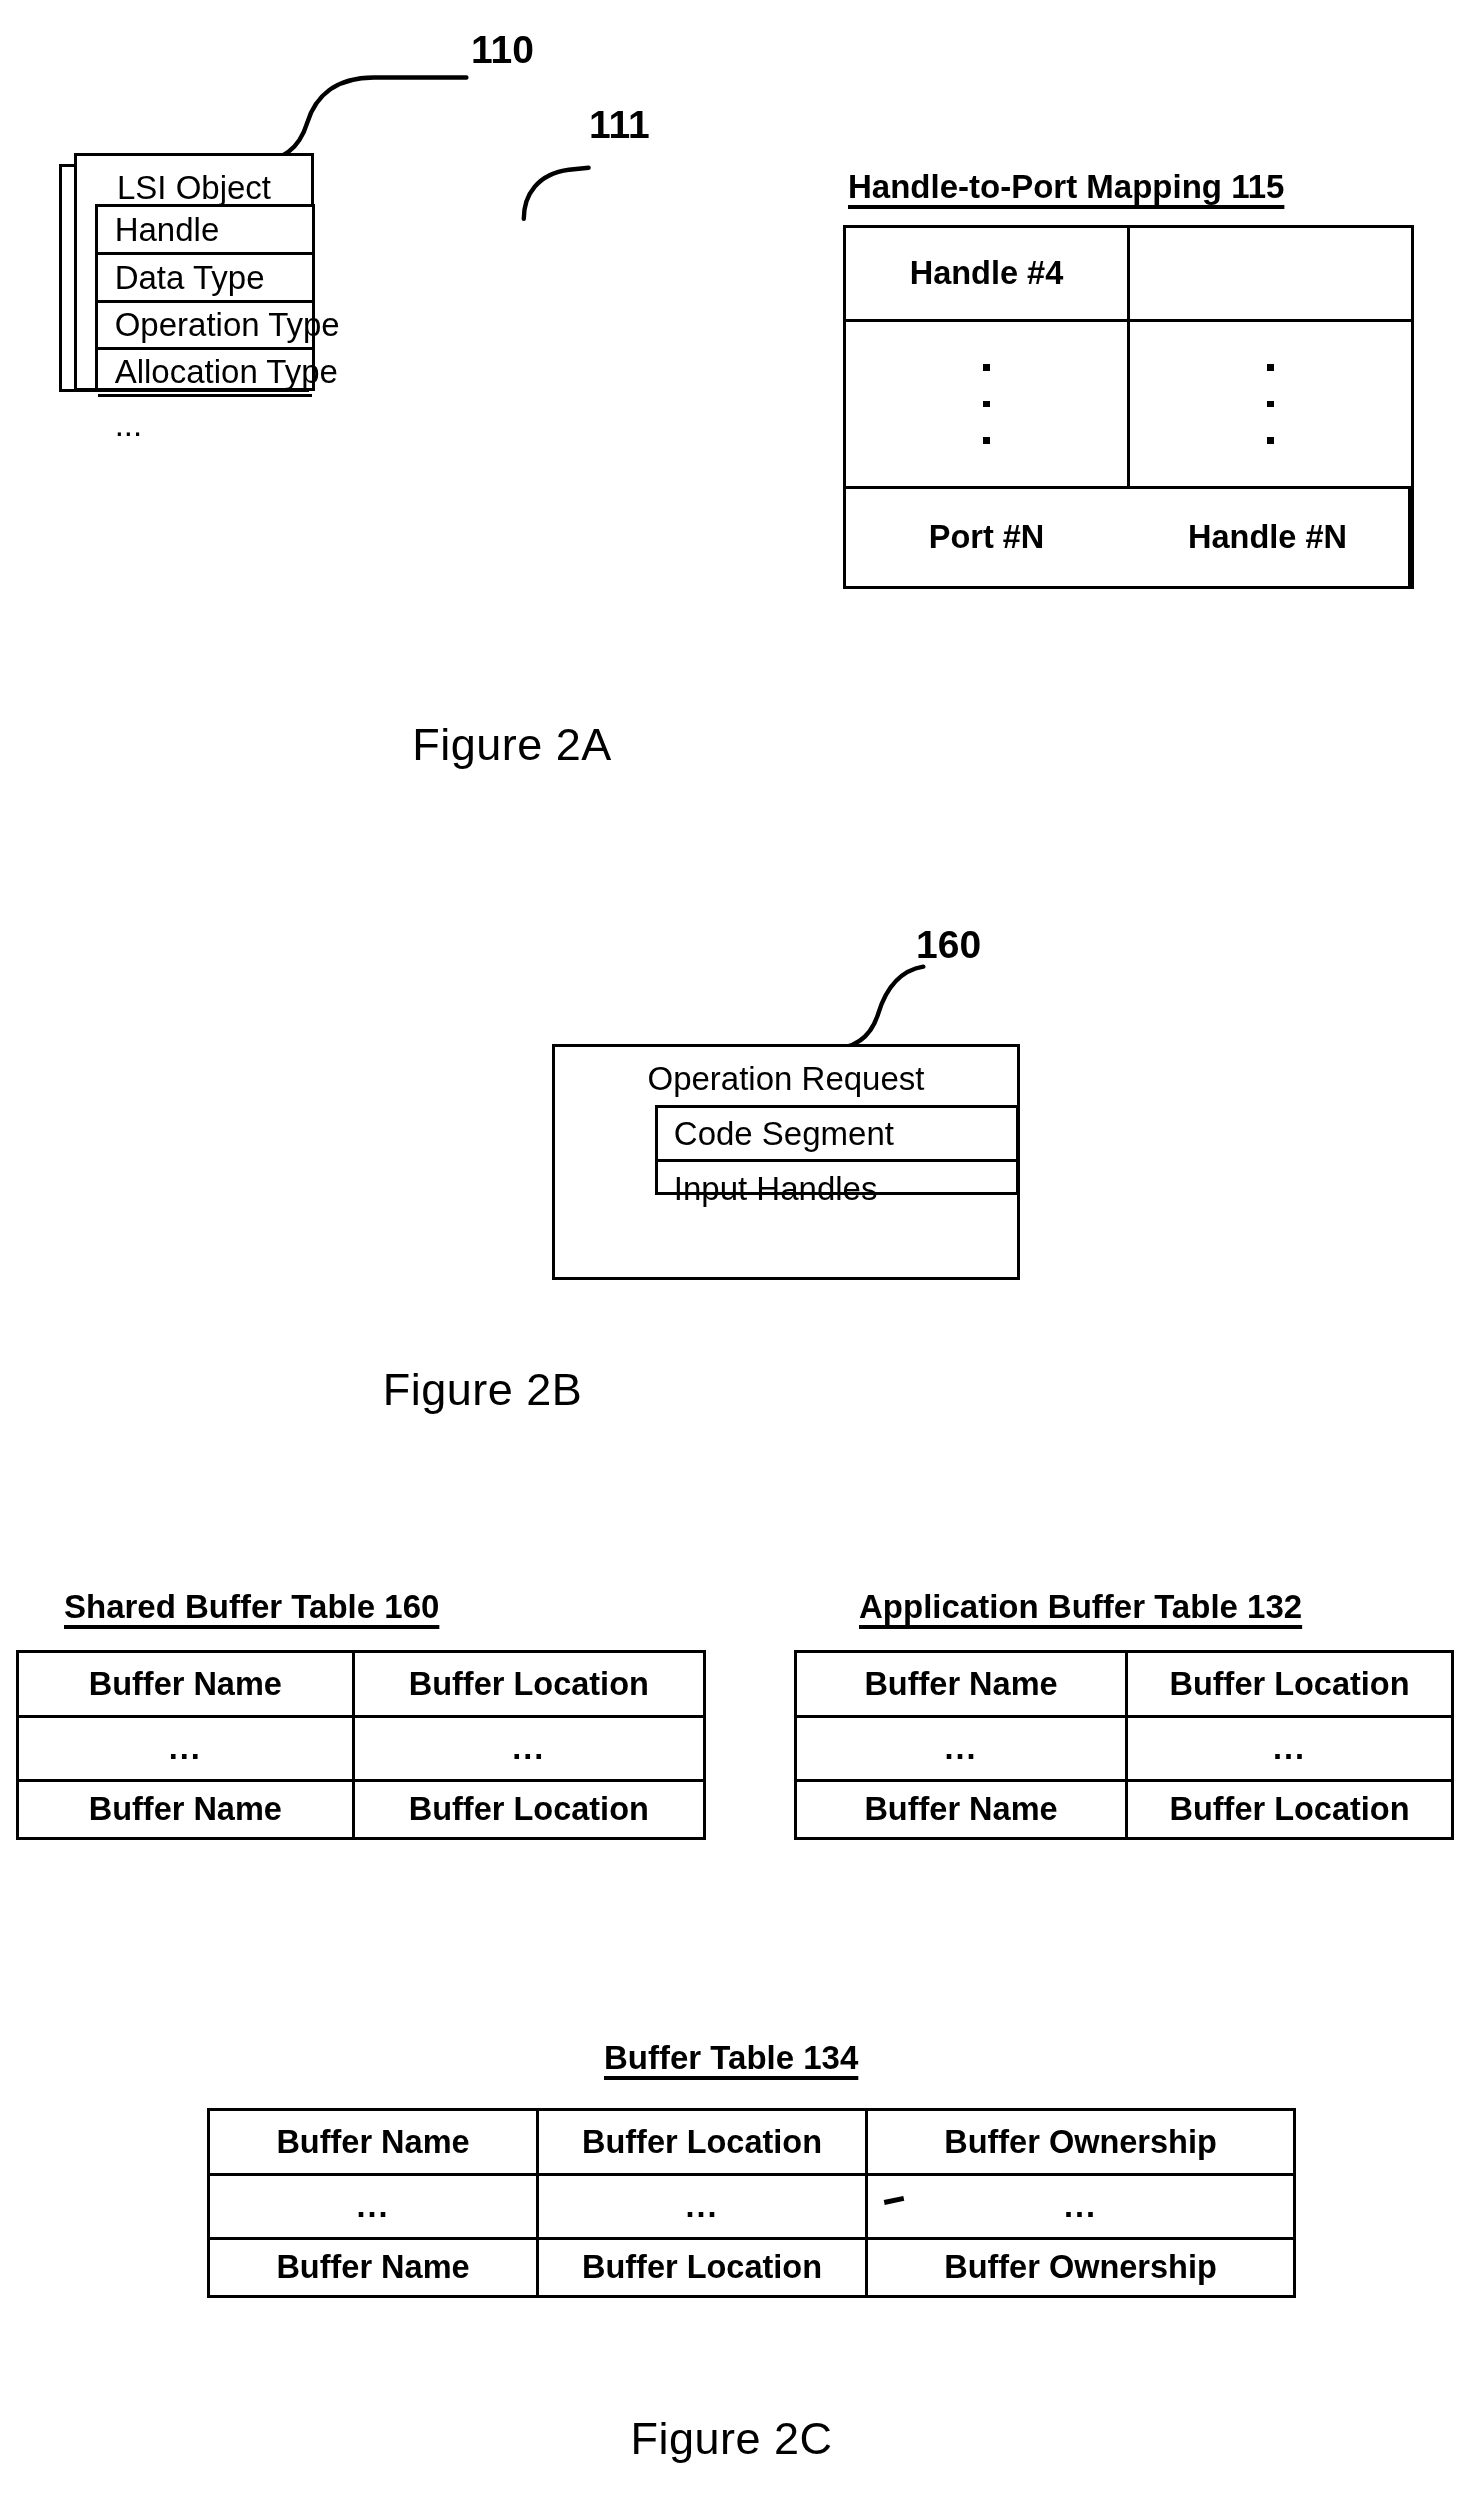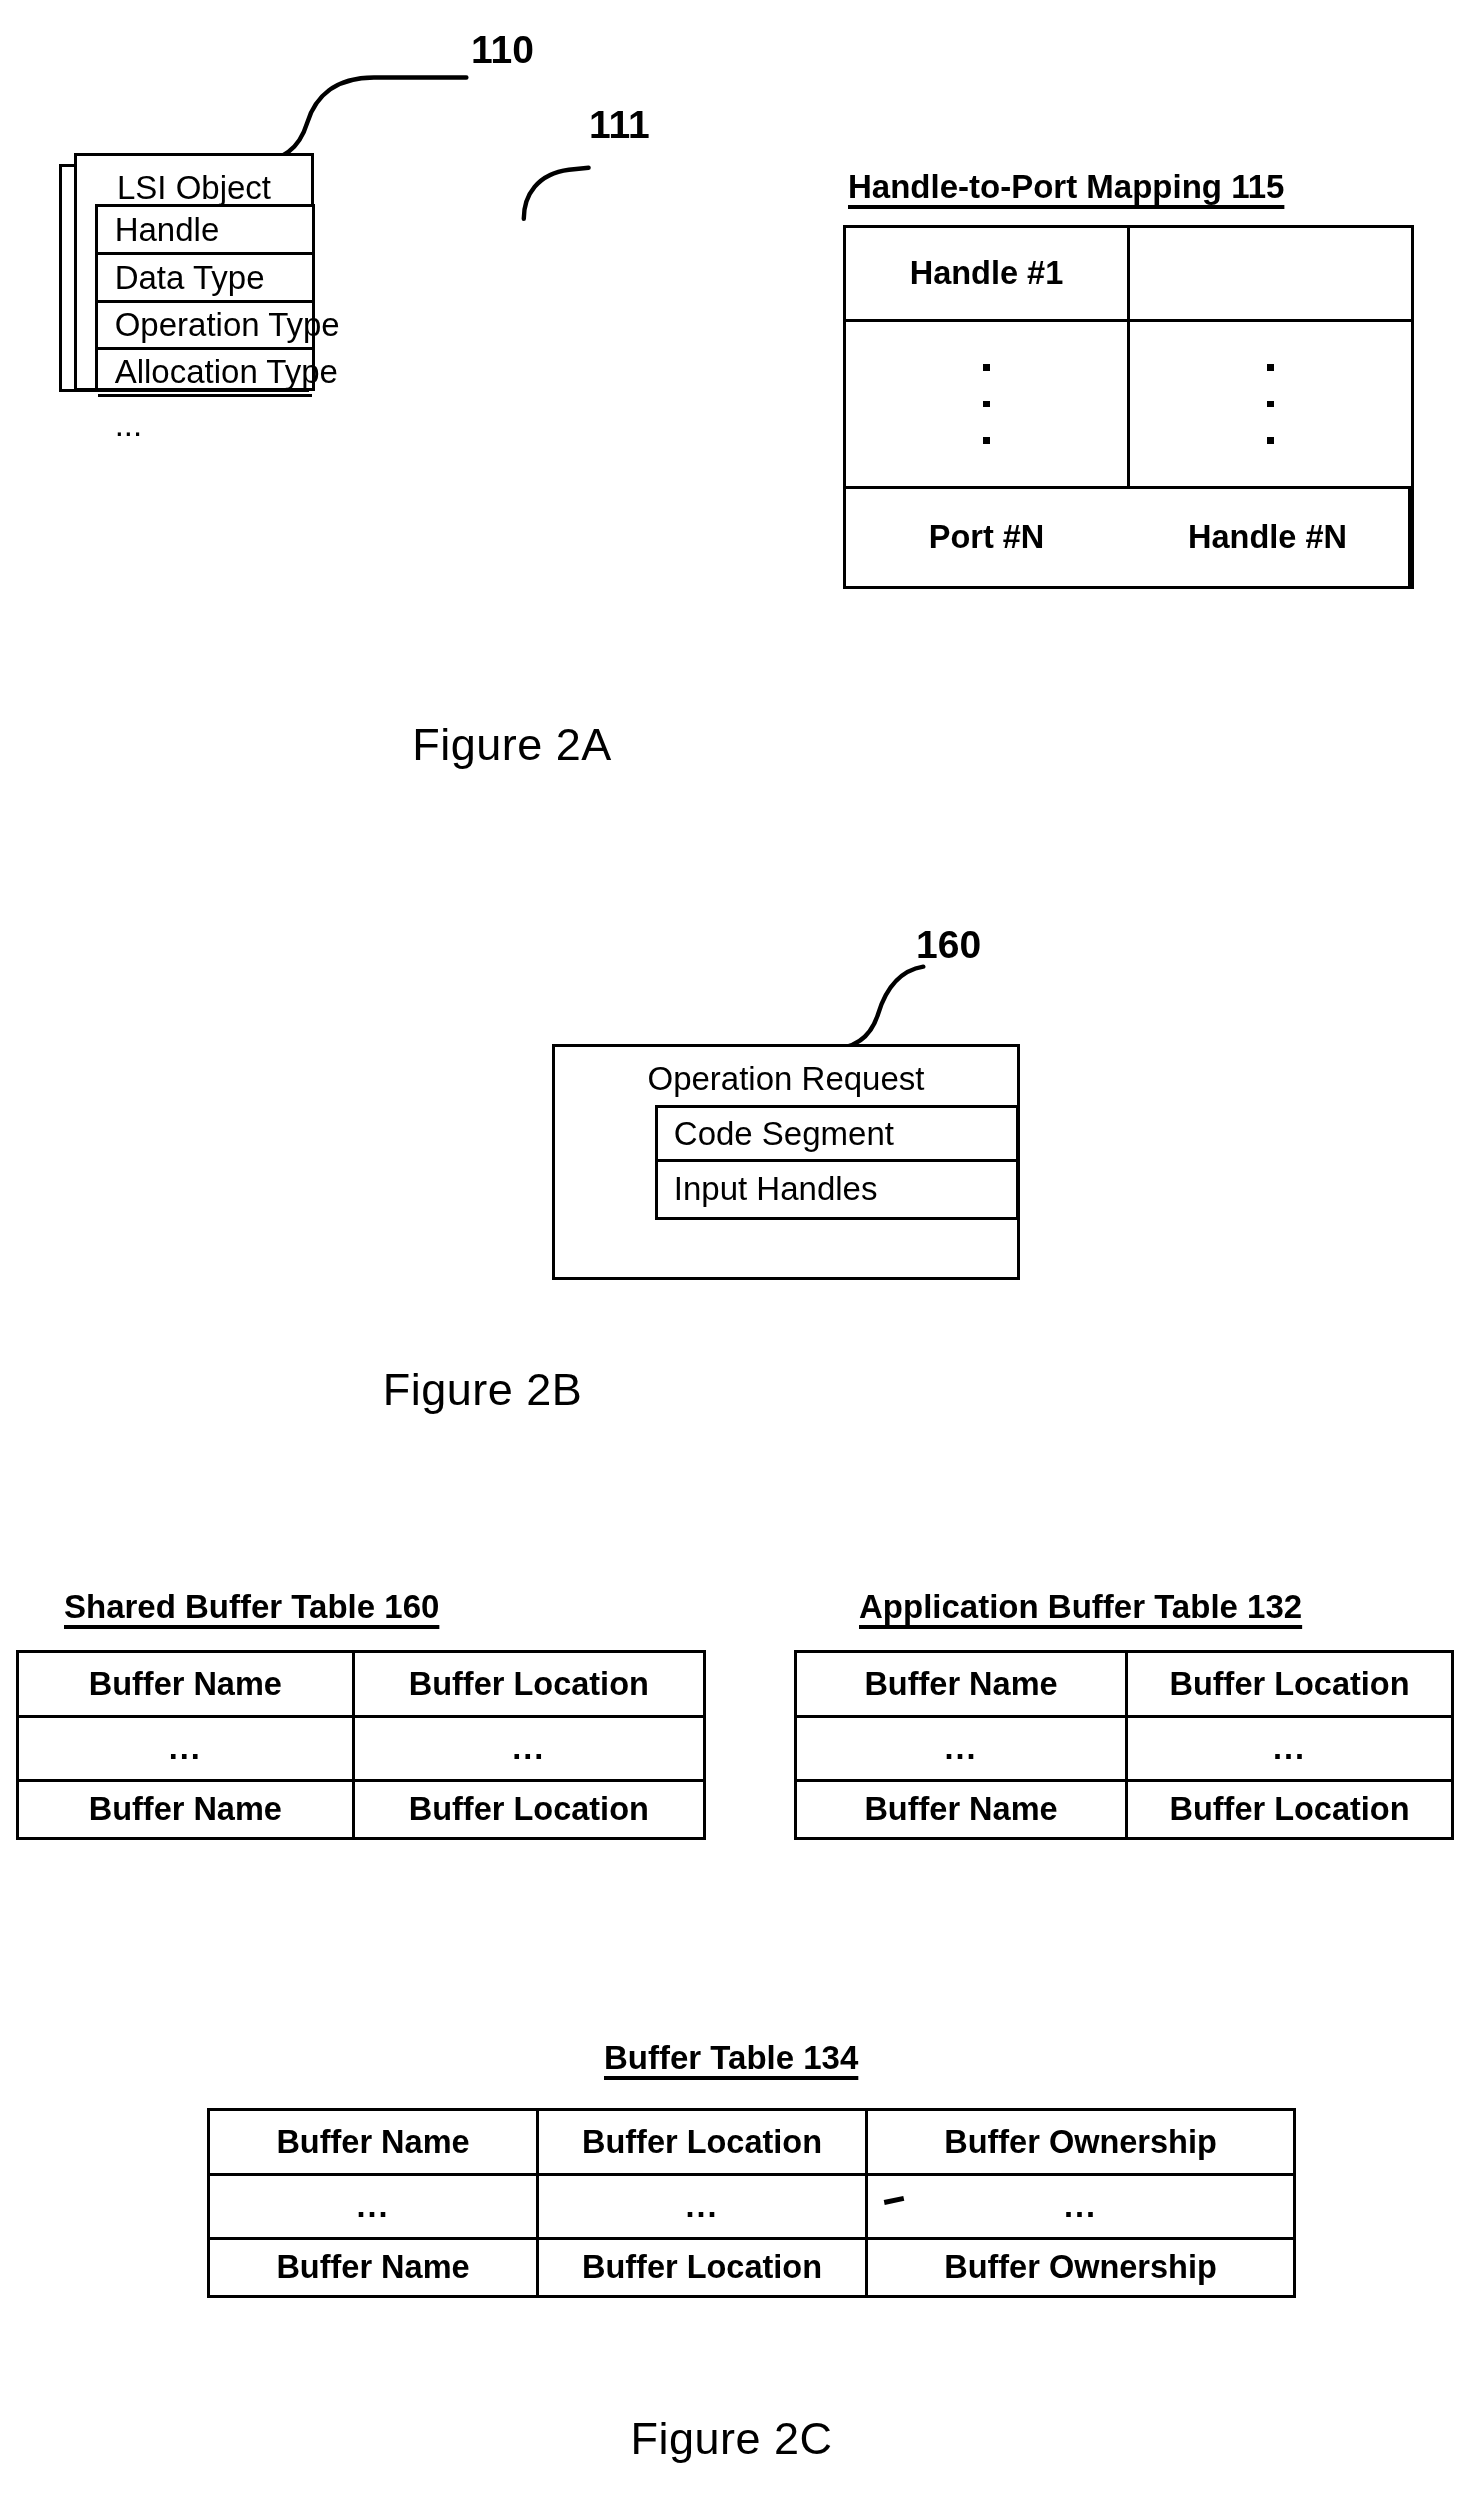--- a/index.html
+++ b/index.html
@@ -153,21 +153,21 @@
   <div class="lsi-row" style="height:48px;">Data Type</div>
   <div class="lsi-row" style="height:47px;">Operation Type</div>
   <div class="lsi-row" style="height:47px;">Allocation Type</div>
   <div class="lsi-row last" style="height:57px; align-items:flex-end; padding-bottom:9.9px;">...</div>
 </div>
 
 <div class="abs tbl-title" style="left:848px; top:156px;margin-top:12px;">Handle-to-Port Mapping 115</div>
 
 <div class="abs gtable" style="left:843px; top:225px; width:571px; height:364px;">
   <div class="grow" style="flex:0 0 91px;">
-    <div class="gcell" style="flex:0 0 284px;">Handle #1</div>
+    <div class="gcell" style="flex:0 0 284px;">Handle #4</div>
   </div>
   <div class="grow" style="flex:0 0 164px;">
     <div class="gcell" style="flex:0 0 284px;">
       <span class="vdots">
           <i></i>
           <i></i>
           <i></i>
         </span>
     </div>
     <div class="gcell last" style="flex:1 1 auto;">
@@ -188,21 +188,21 @@
 
 <div class="abs ref-num" style="left:916px; top:923px;">160</div>
 <svg class="leader" style="left:827px; top:951px; width:118px; height:103px;" viewBox="0 0 120 105">
   <path d="M 2 100 C 26 100, 44 90, 52 64 C 60 38, 74 20, 98 16"></path>
 </svg>
 
 <div class="abs lsi-outer" style="left:552px; top:1044px; width:468px; height:236px;">
   <div class="op-title" style="margin-top:12.8px;">Operation Request</div>
 </div>
 
-<div class="abs op-inner" style="left:655px; top:1105px; width:364px; height:115px;">
+<div class="abs op-inner" style="left:655px; top:1105px; width:364px; height:90px;">
   <div class="op-row" style="height:54px;">Code Segment</div>
   <div class="op-row last" style="height:53px;">Input Handles</div>
 </div>
 
 <div class="abs fig-caption" style="left:0; top:1364px; width:965px;">Figure 2B</div>
 
 <div class="abs tbl-title" style="left:64px; top:1588px;">Shared Buffer Table 160</div>
 
 <div class="abs gtable" style="left:15.8px; top:1650px; width:690px; height:190px;">
   <div class="grow" style="flex:0 0 62px;">

